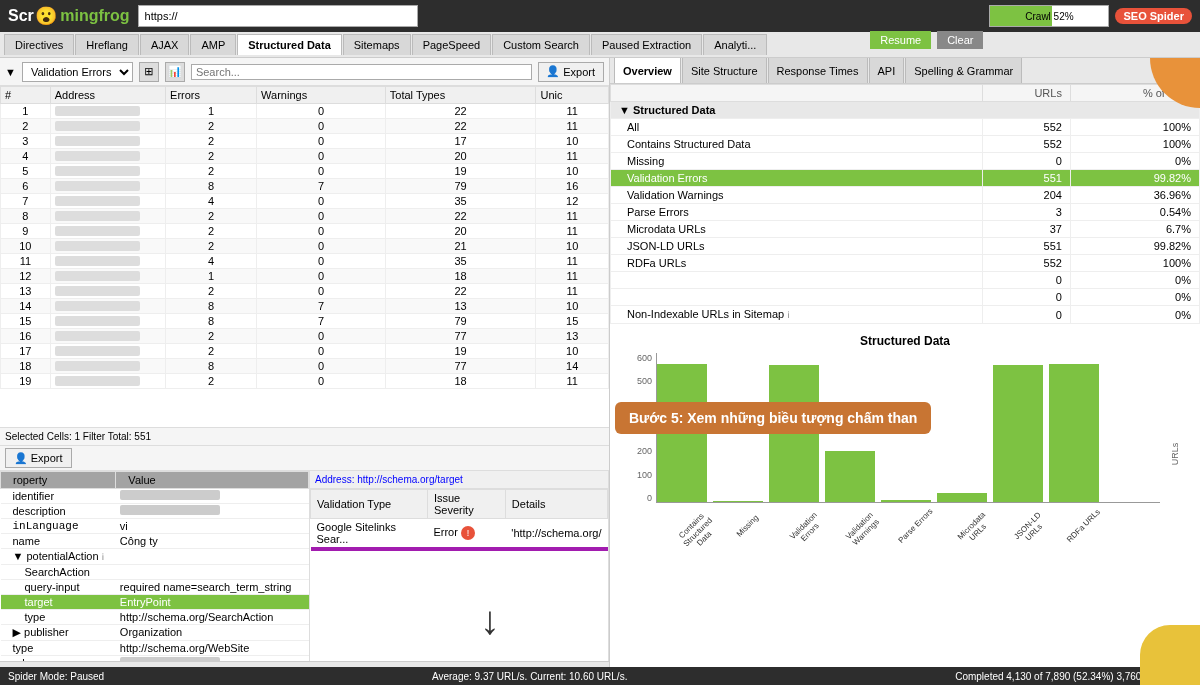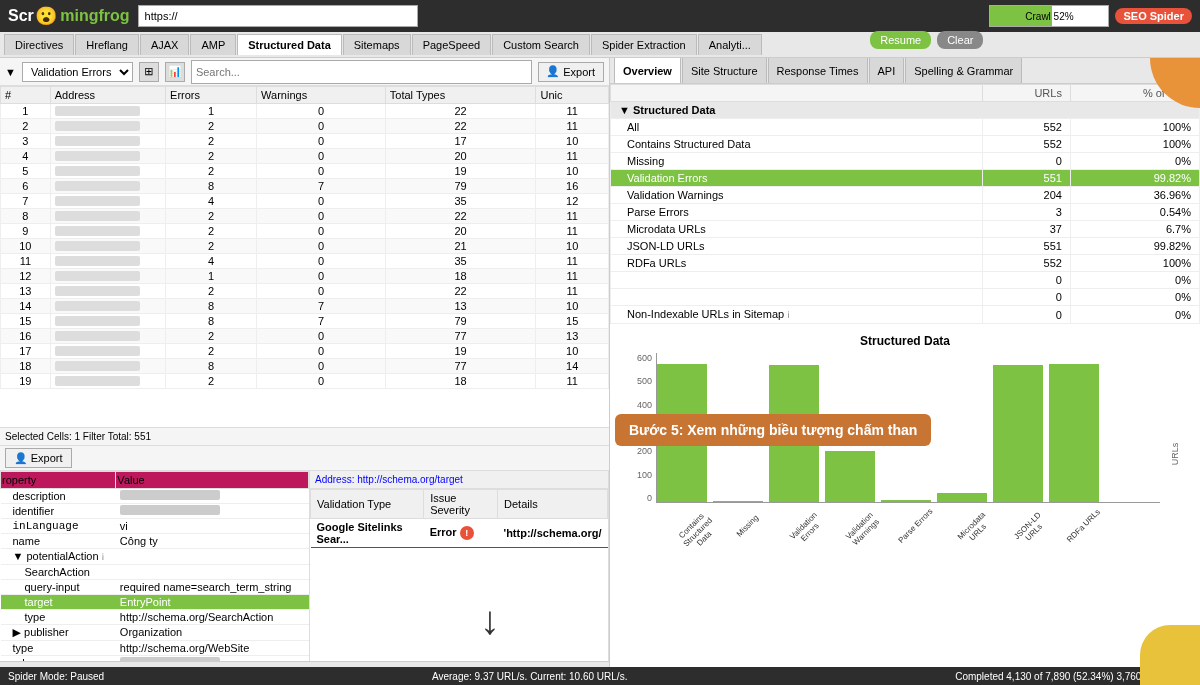--- a/index.html
+++ b/index.html
@@ -3,21 +3,21 @@
   <meta charset="utf-8">
   <style>
     * { box-sizing: border-box; margin: 0; padding: 0; }
     body { font-family: Arial, sans-serif; font-size: 11px; background: #f0f0f0; overflow: hidden; width: 1200px; height: 685px; }
 
     
     #top-bar { display: flex; align-items: center; background: #2d2d2d; height: 32px; padding: 0 8px; gap: 8px; }
     #logo { color: white; font-size: 16px; font-weight: bold; display: flex; align-items: center; gap: 2px; }
     #logo span.scr { color: white; }
     #logo span.frog { color: #7dc242; }
-    .nav-btn { background: #555; color: white; border: none; padding: 3px 10px; font-size: 11px; cursor: pointer; border-radius: 8px; margin-top: 48px; }
+    .nav-btn { background: #555; color: white; border: none; padding: 3px 10px; font-size: 11px; cursor: pointer; border-radius: 0; margin-top: 48px; }
     .nav-btn.resume { background: #7dc242; color: white; }
     .nav-btn.clear { background: #888; }
     #crawl-progress { background: white; border: 1px solid #aaa; width: 120px; height: 22px; position: relative; overflow: hidden; }
     #crawl-bar { background: #7dc242; height: 100%; width: 52%; }
     #crawl-label { position: absolute; top: 50%; left: 50%; transform: translate(-50%, -50%); font-size: 10px; white-space: nowrap; }
     #seo-spider-badge { background: #e8523a; color: white; padding: 2px 8px; border-radius: 10px; font-size: 11px; font-weight: bold; }
 
     
     #tab-bar { display: flex; align-items: center; background: #e8e8e8; border-bottom: 1px solid #ccc; height: 26px; padding: 0 4px; gap: 1px; overflow: hidden; }
     .main-tab { padding: 4px 10px; background: #d8d8d8; border: 1px solid #bbb; border-bottom: none; font-size: 11px; cursor: pointer; white-space: nowrap; }
@@ -26,21 +26,21 @@
     
     #content { display: flex; height: calc(685px - 58px); }
 
     
     #left-panel { width: 610px; display: flex; flex-direction: column; border-right: 1px solid #ccc; background: white; }
 
     
     #filter-bar { display: flex; align-items: center; background: #f5f5f5; border-bottom: 1px solid #ddd; padding: 3px 5px; gap: 6px; height: 28px; }
     #filter-select { height: 20px; font-size: 11px; border: 1px solid #aaa; background: white; padding: 0 4px; }
     .filter-btn { background: #ddd; border: 1px solid #aaa; height: 20px; width: 20px; font-size: 11px; cursor: pointer; display: flex; align-items: center; justify-content: center; }
-    #search-input { flex: 1; height: 24px; border: 1px solid #aaa; font-size: 11px; padding: 0 4px; }
+    #search-input { flex: 1; height: 16px; border: 1px solid #aaa; font-size: 11px; padding: 0 4px; }
     .export-btn { background: #f0f0f0; border: 1px solid #aaa; height: 20px; padding: 0 8px; font-size: 11px; cursor: pointer; display: flex; align-items: center; gap: 3px; }
 
     
     #main-table { flex: 1; overflow-y: auto; overflow-x: hidden; }
     #main-table table { width: 100%; border-collapse: collapse; }
     #main-table th { background: #f0f0f0; border: 1px solid #ddd; padding: 2px 4px; text-align: left; font-weight: normal; position: sticky; top: 0; z-index: 1; }
     #main-table td { border: 1px solid #eee; padding: 1px 4px; }
     #main-table tr:nth-child(even) { background: #f9f9f9; }
     .blurred-cell { background: #ddd; height: 10px; display: block; border-radius: 2px; width: 80%; }
     .num-col { text-align: center; }
@@ -49,32 +49,32 @@
     #status-bar { background: #f5f5f5; border-top: 1px solid #ddd; padding: 4px 5px; font-size: 10px; height: 18px; display: flex; align-items: center; }
 
     
     #bottom-section { display: flex; flex-direction: column; height: 240px; }
     #bottom-filter-bar { background: #f5f5f5; border-top: 1px solid #ddd; border-bottom: 1px solid #ddd; padding: 3px 5px; height: 26px; display: flex; align-items: center; }
     #bottom-content { display: flex; flex: 1; overflow: hidden; }
 
     
     #props-panel { width: 310px; border-right: 1px solid #ddd; overflow-y: auto; }
     #props-panel table { width: 100%; border-collapse: collapse; }
-    #props-panel th { background: #be185d; border: 1px solid #ddd; padding: 2px 1px; font-weight: normal; text-align: left; }
+    #props-panel th { background: #a3a3a3; border: 1px solid #ddd; padding: 2px 12px; font-weight: normal; text-align: left; }
     #props-panel td { border-bottom: 1px solid #eee; padding: 1px 4px; vertical-align: top; }
     .highlight-row { background: #7dc242 !important; color: white; }
     .highlight-row td { color: white; }
 
     
     #validation-panel { flex: 1; overflow: auto; border-right: 1px solid #ddd; }
     .validation-header { background: #f0f0f0; border-bottom: 1px solid #ddd; padding: 3px 5px; font-size: 10px; color: blue; }
     .validation-header a { color: blue; text-decoration: none; }
     #val-table { width: 100%; border-collapse: collapse; }
     #val-table th { background: #f0f0f0; border: 1px solid #ddd; padding: 2px 6px; font-weight: normal; text-align: left; font-size: 11px; }
-    #val-table td { border-bottom: 1px solid #a21caf; padding: 2px 6px; font-size: 11px; font-weight: bold; }
+    #val-table td { border-bottom: 4px solid #a21caf; padding: 2px 6px; font-size: 11px; }
     .error-badge { background: #e8523a; color: white; border-radius: 50%; width: 14px; height: 14px; display: inline-flex; align-items: center; justify-content: center; font-size: 9px; }
 
     
     #bottom-tabs { background: #e8e8e8; border-top: 1px solid #ccc; height: 24px; display: flex; align-items: flex-end; padding: 0 4px; gap: 1px; overflow: hidden; }
     .bottom-tab { padding: 3px 8px; background: #d8d8d8; border: 1px solid #bbb; border-bottom: none; font-size: 10px; cursor: pointer; white-space: nowrap; }
     .bottom-tab.active { background: white; font-weight: bold; }
 
     
     #right-panel { flex: 1; display: flex; flex-direction: column; background: white; overflow: hidden; }
 
@@ -91,21 +91,21 @@
     #sd-summary-table { width: 100%; border-collapse: collapse; font-size: 11px; }
     #sd-summary-table th { background: #f5f5f5; border: 1px solid #ddd; padding: 2px 8px; font-weight: normal; color: #555; }
     #sd-summary-table td { border: 1px solid #eee; padding: 2px 8px; }
 
     
     #chart-container { padding: 10px; }
     #chart-title { text-align: center; font-size: 12px; font-weight: bold; margin-bottom: 5px; }
 
     
     #tooltip1 { position: absolute; background: #c87533; color: white; padding: 8px 14px; border-radius: 6px; font-size: 14px; font-weight: bold; line-height: 1.4; max-width: 300px; z-index: 100; top: 230px; left: 615px; }
-    #tooltip2 { position: absolute; background: #c87533; color: white; padding: 8px 14px; border-radius: 6px; font-size: 14px; font-weight: bold; z-index: 100; top: 356px; left: 615px; max-width: 380px; }
+    #tooltip2 { position: absolute; background: #c87533; color: white; padding: 8px 14px; border-radius: 6px; font-size: 14px; font-weight: bold; z-index: 100; top: 344px; left: 615px; max-width: 380px; }
     #arrow-down { position: absolute; top: 540px; left: 480px; font-size: 40px; color: #333; z-index: 100; }
     .tooltip-tail-left { position: absolute; left: -10px; top: 12px; width: 0; height: 0; border-top: 8px solid transparent; border-bottom: 8px solid transparent; border-right: 10px solid #c87533; }
 
     
     #orange-tr { position: absolute; top: 0; right: 0; width: 50px; height: 50px; background: #e8923a; border-radius: 0 0 0 50px; z-index: 200; }
     #orange-br { position: absolute; bottom: 0; right: 0; width: 60px; height: 60px; z-index: 200; overflow: hidden; }
     #orange-br-inner { width: 60px; height: 60px; background: #e8c23a; border-radius: 50% 0 0 0; }
 
     
     ::-webkit-scrollbar { width: 8px; height: 8px; }
@@ -137,21 +137,21 @@
 
 <div id="tab-bar">
   <div class="main-tab">Directives</div>
   <div class="main-tab">Hreflang</div>
   <div class="main-tab">AJAX</div>
   <div class="main-tab">AMP</div>
   <div class="main-tab active">Structured Data</div>
   <div class="main-tab">Sitemaps</div>
   <div class="main-tab">PageSpeed</div>
   <div class="main-tab">Custom Search</div>
-  <div class="main-tab">Spider Extraction</div>
+  <div class="main-tab">Paused Extraction</div>
   <div class="main-tab">Analyti...</div>
 </div>
 
 <div id="content" style="position:relative;">
 
   <div id="left-panel">
 
     <div id="filter-bar">
       <span>▼</span>
       <select id="filter-select">
@@ -391,25 +391,25 @@
         <div id="props-panel">
           <table>
             <thead>
               <tr>
                 <th>roperty</th>
                 <th>Value</th>
               </tr>
             </thead>
             <tbody id="props-body">
             <tr>
+    <td style="padding-left:12px;">identifier</td>
+    <td><span style="background:#ccc;height:10px;display:inline-block;width:100px;border-radius:2px;"></span></td>
+  </tr>
+                <tr>
     <td style="padding-left:12px;">description</td>
-    <td><span style="background:#ccc;height:10px;display:inline-block;width:100px;border-radius:2px;"></span></td>
-  </tr>
-                <tr>
-    <td style="padding-left:12px;">identifier</td>
     <td><span style="background:#ccc;height:10px;display:inline-block;width:100px;border-radius:2px;"></span></td>
   </tr>
                 <tr>
     <td style="padding-left:12px;font-family:Liberation Mono, monospace;">inLanguage</td>
     <td>vi</td>
   </tr>
                 <tr>
     <td style="padding-left:12px;">name</td>
     <td>Công ty</td>
   </tr>

